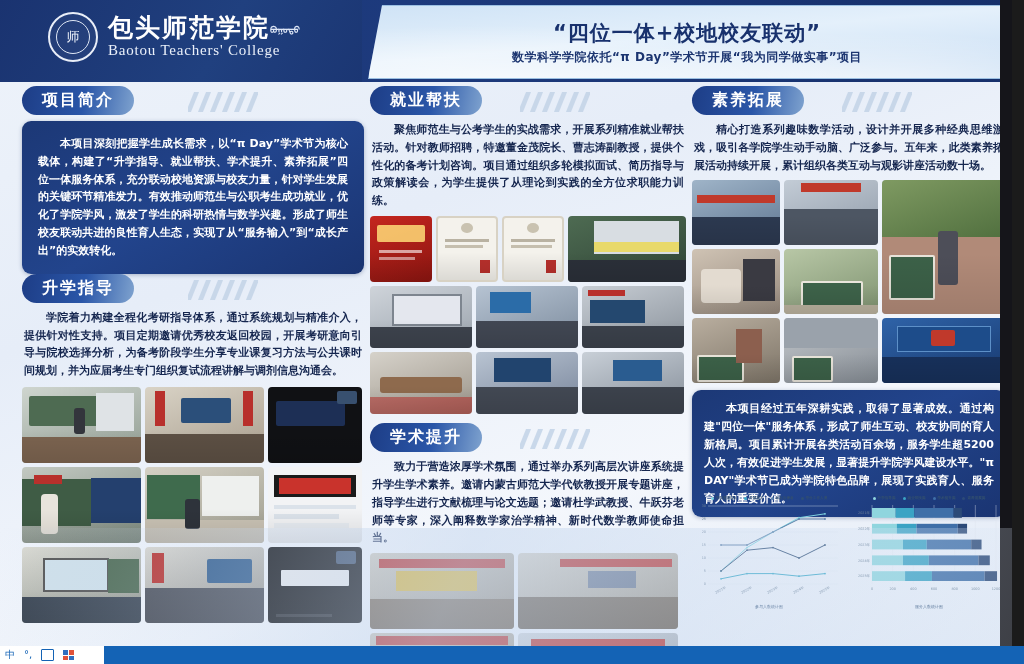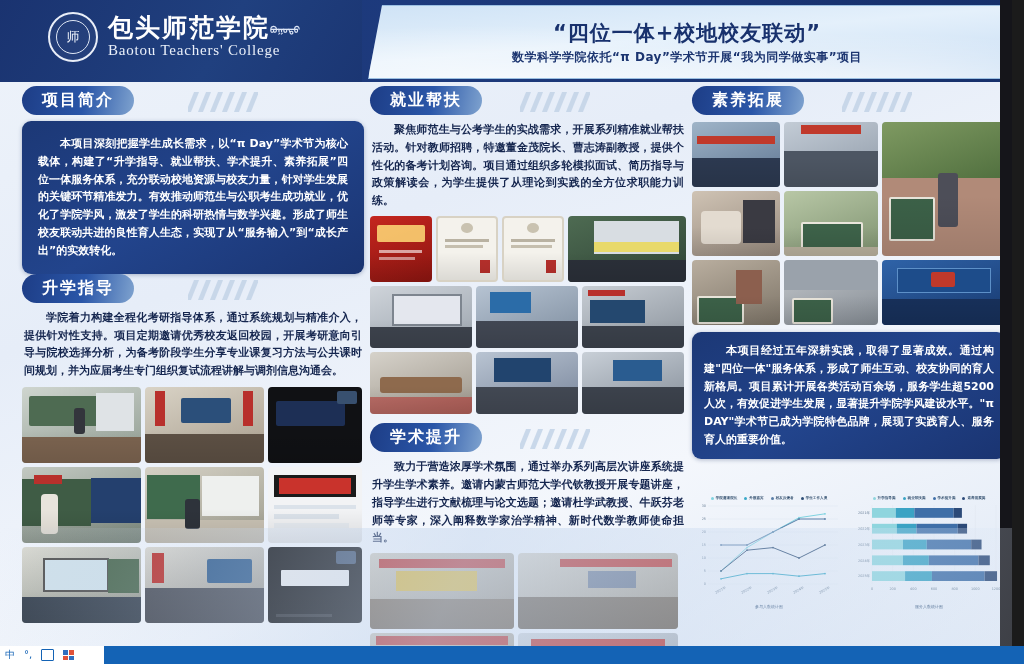--- a/index.html
+++ b/index.html
@@ -331,20 +331,21 @@
         <span class="badge">素养拓展</span>
         <span class="stripes" style="left:150px">
           <i style="left:2px"></i>
             <i style="left:14px"></i>
             <i style="left:26px"></i>
             <i style="left:38px"></i>
             <i style="left:50px"></i>
             <i style="left:62px"></i>
         </span>
       </div>
+      <p class="para" style="margin:0 2px">精心打造系列趣味数学活动，设计并开展多种经典思维游戏，吸引各学院学生动手动脑、广泛参与。五年来，此类素养拓展活动持续开展，累计组织各类互动与观影讲座活动数十场。</p>
 
       <div class="grid" style="margin-top:6px;grid-template-columns:88px 94px 122px;grid-auto-rows:65px">
         <div class="ph" style="background:linear-gradient(160deg,#9fb4c8,#5d7490)">
           <div class="pc" style="left:6%;top:22%;width:88%;height:12%;background:#c0392b"></div>
           <div class="pc" style="left:0;bottom:0;width:100%;height:44%;background:#2c3950"></div>
         </div>
         <div class="ph" style="background:linear-gradient(160deg,#c3ccd6,#8d98a6)">
           <div class="pc" style="left:18%;top:4%;width:64%;height:14%;background:#c0392b"></div>
           <div class="pc" style="left:0;bottom:0;width:100%;height:56%;background:#4d5663"></div>
         </div>

